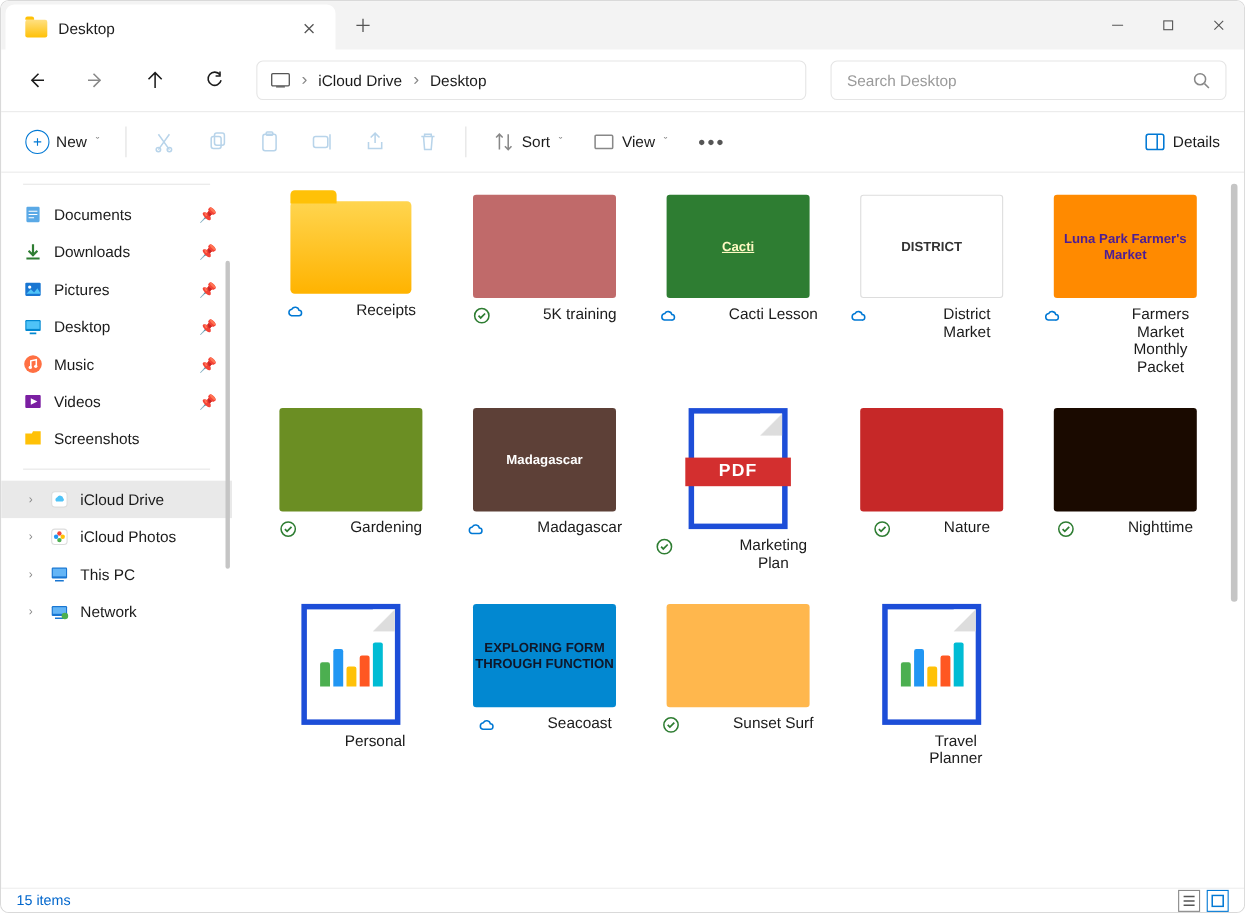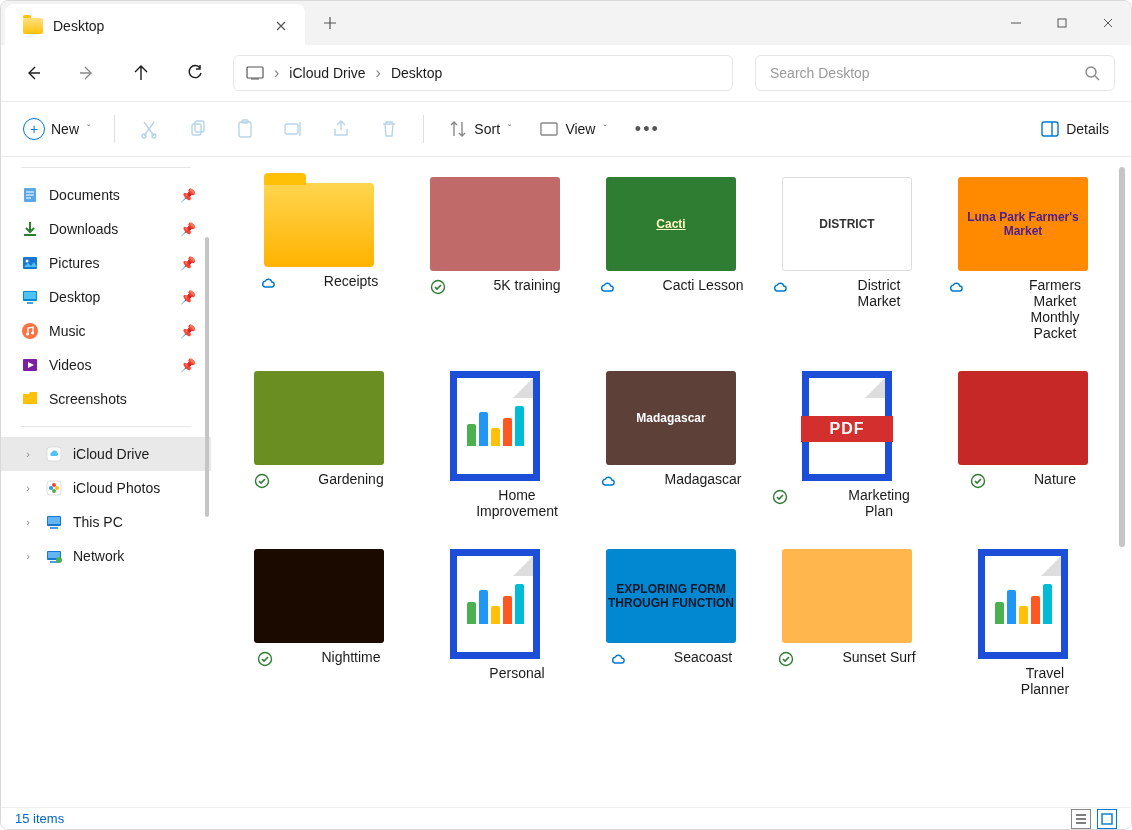--- a/index.html
+++ b/index.html
@@ -60,21 +60,21 @@
 .item { display: flex; flex-direction: column; align-items: center; cursor: pointer; }
 .thumb { width: 130px; height: 94px; border-radius: 3px; display: flex; align-items: center; justify-content: center; font-size: 12px; font-weight: bold; color: #fff; text-align: center; background: #ddd; overflow: hidden; }
 .label-row { display: flex; align-items: flex-start; gap: 4px; margin-top: 6px; justify-content: center; }
 .status-icon { width: 16px; height: 16px; flex-shrink: 0; margin-top: 2px; }
 .label-text { font-size: 14px; text-align: center; max-width: 130px; padding-left: 44px; }
 
 
 .folder-thumb { width: 110px; height: 84px; background: linear-gradient(#ffd54f, #ffb300); border-radius: 4px; position: relative; margin-top: 6px; }
 .folder-thumb::before { content:''; position:absolute; top:-10px; left:0; width:42px; height:12px; background:#ffc107; border-radius:4px 4px 0 0; }
 
-.doc-thumb { width: 90px; height: 110px; background: #fff; border: 7px solid #1d4ed8; display:flex; align-items:center; justify-content:center; position:relative; }
+.doc-thumb { width: 90px; height: 110px; background: #fff; border: 5px solid #1d4ed8; display:flex; align-items:center; justify-content:center; position:relative; }
 .doc-thumb::before { content:''; position:absolute; top:0; right:0; width:20px; height:20px; background:linear-gradient(135deg,#fff 48%, #ddd 52%); }
 .bars-mini { display:flex; align-items:flex-end; gap:3px; }
 .bars-mini span { width:9px; border-radius:2px 2px 0 0; }
 .pdf-badge { position:absolute; background:#d32f2f; color:#fff; font-weight:bold; padding:4px 10px; font-size:16px; letter-spacing:1px; top:40%; left:-8px; right:-8px; text-align:center; }
 
 
 .status-bar { position:absolute; bottom:0; left:0; right:0; height:22px; display:flex; align-items:center; padding:0 14px; font-size:13px; color:#0066cc; border-top: 1px solid #eee; background:#fff; }
 .status-right { margin-left:auto; display:flex; gap:6px; }
 .view-mode-btn { width:20px; height:20px; border:1px solid #888; display:flex; align-items:center; justify-content:center; cursor:pointer; }
 .view-mode-btn.active { border-color:#0078d4; color:#0078d4; }
@@ -438,133 +438,118 @@
       <span class="status-icon">
               <svg width="16" height="16" viewBox="0 0 16 16">
                 <circle cx="8" cy="8" r="6.5" fill="none" stroke="#2e7d32" stroke-width="1.4"></circle>
                 <path d="M5 8 L7 10 L11 6" fill="none" stroke="#2e7d32" stroke-width="1.6"></path>
               </svg>
             </span>
       <span class="label-text">Gardening</span>
     </div>
         </div>
         <div class="item">
+          <div class="thumb" style="background:#5d4037;color:#fff;">Madagascar</div>
+    <div class="label-row">
+      <span class="status-icon">
+              <svg width="16" height="16" viewBox="0 0 16 16">
+                <path d="M5 12 A3 3 0 0 1 5.3 6.1 A3.5 3.5 0 0 1 11.8 7 A2.5 2.5 0 0 1 11.5 12 Z" fill="none" stroke="#0078d4" stroke-width="1.4"></path>
+              </svg>
+            </span>
+      <span class="label-text">Madagascar</span>
+    </div>
+        </div>
+        <div class="item">
+          <div class="doc-thumb">
+            <div class="pdf-badge">PDF</div>
+          </div>
+    <div class="label-row">
+      <span class="status-icon">
+              <svg width="16" height="16" viewBox="0 0 16 16">
+                <circle cx="8" cy="8" r="6.5" fill="none" stroke="#2e7d32" stroke-width="1.4"></circle>
+                <path d="M5 8 L7 10 L11 6" fill="none" stroke="#2e7d32" stroke-width="1.6"></path>
+              </svg>
+            </span>
+      <span class="label-text">Marketing Plan</span>
+    </div>
+        </div>
+        <div class="item">
+          <div class="thumb" style="background:#c62828;color:#fff;"></div>
+    <div class="label-row">
+      <span class="status-icon">
+              <svg width="16" height="16" viewBox="0 0 16 16">
+                <circle cx="8" cy="8" r="6.5" fill="none" stroke="#2e7d32" stroke-width="1.4"></circle>
+                <path d="M5 8 L7 10 L11 6" fill="none" stroke="#2e7d32" stroke-width="1.6"></path>
+              </svg>
+            </span>
+      <span class="label-text">Nature</span>
+    </div>
+        </div>
+        <div class="item">
+          <div class="thumb" style="background:#1a0a00;color:#fff;"></div>
+    <div class="label-row">
+      <span class="status-icon">
+              <svg width="16" height="16" viewBox="0 0 16 16">
+                <circle cx="8" cy="8" r="6.5" fill="none" stroke="#2e7d32" stroke-width="1.4"></circle>
+                <path d="M5 8 L7 10 L11 6" fill="none" stroke="#2e7d32" stroke-width="1.6"></path>
+              </svg>
+            </span>
+      <span class="label-text">Nighttime</span>
+    </div>
+        </div>
+        <div class="item">
           <div class="doc-thumb">
             <div class="bars-mini">
     <span style="height:22px;background:#4caf50"></span>
     <span style="height:34px;background:#2196f3"></span>
     <span style="height:18px;background:#ffc107"></span>
     <span style="height:28px;background:#ff5722"></span>
     <span style="height:40px;background:#00bcd4"></span>
   </div>
           </div>
     <div class="label-row">
 
-      <span class="label-text">Home Improvement</span>
-    </div>
-        </div>
-        <div class="item">
-          <div class="thumb" style="background:#5d4037;color:#fff;">Madagascar</div>
+      <span class="label-text">Personal</span>
+    </div>
+        </div>
+        <div class="item">
+          <div class="thumb" style="background:#0288d1;color:#0f172a;">EXPLORING FORM THROUGH FUNCTION</div>
     <div class="label-row">
       <span class="status-icon">
               <svg width="16" height="16" viewBox="0 0 16 16">
                 <path d="M5 12 A3 3 0 0 1 5.3 6.1 A3.5 3.5 0 0 1 11.8 7 A2.5 2.5 0 0 1 11.5 12 Z" fill="none" stroke="#0078d4" stroke-width="1.4"></path>
               </svg>
             </span>
-      <span class="label-text">Madagascar</span>
-    </div>
-        </div>
-        <div class="item">
-          <div class="doc-thumb">
-            <div class="pdf-badge">PDF</div>
-          </div>
+      <span class="label-text">Seacoast</span>
+    </div>
+        </div>
+        <div class="item">
+          <div class="thumb" style="background:#ffb74d;color:#fff;"></div>
     <div class="label-row">
       <span class="status-icon">
               <svg width="16" height="16" viewBox="0 0 16 16">
                 <circle cx="8" cy="8" r="6.5" fill="none" stroke="#2e7d32" stroke-width="1.4"></circle>
                 <path d="M5 8 L7 10 L11 6" fill="none" stroke="#2e7d32" stroke-width="1.6"></path>
               </svg>
             </span>
-      <span class="label-text">Marketing Plan</span>
-    </div>
-        </div>
-        <div class="item">
-          <div class="thumb" style="background:#c62828;color:#fff;"></div>
-    <div class="label-row">
-      <span class="status-icon">
-              <svg width="16" height="16" viewBox="0 0 16 16">
-                <circle cx="8" cy="8" r="6.5" fill="none" stroke="#2e7d32" stroke-width="1.4"></circle>
-                <path d="M5 8 L7 10 L11 6" fill="none" stroke="#2e7d32" stroke-width="1.6"></path>
-              </svg>
-            </span>
-      <span class="label-text">Nature</span>
-    </div>
-        </div>
-        <div class="item">
-          <div class="thumb" style="background:#1a0a00;color:#fff;"></div>
-    <div class="label-row">
-      <span class="status-icon">
-              <svg width="16" height="16" viewBox="0 0 16 16">
-                <circle cx="8" cy="8" r="6.5" fill="none" stroke="#2e7d32" stroke-width="1.4"></circle>
-                <path d="M5 8 L7 10 L11 6" fill="none" stroke="#2e7d32" stroke-width="1.6"></path>
-              </svg>
-            </span>
-      <span class="label-text">Nighttime</span>
+      <span class="label-text">Sunset Surf</span>
     </div>
         </div>
         <div class="item">
           <div class="doc-thumb">
             <div class="bars-mini">
     <span style="height:22px;background:#4caf50"></span>
     <span style="height:34px;background:#2196f3"></span>
     <span style="height:18px;background:#ffc107"></span>
     <span style="height:28px;background:#ff5722"></span>
     <span style="height:40px;background:#00bcd4"></span>
   </div>
           </div>
     <div class="label-row">
 
-      <span class="label-text">Personal</span>
-    </div>
-        </div>
-        <div class="item">
-          <div class="thumb" style="background:#0288d1;color:#0f172a;">EXPLORING FORM THROUGH FUNCTION</div>
-    <div class="label-row">
-      <span class="status-icon">
-              <svg width="16" height="16" viewBox="0 0 16 16">
-                <path d="M5 12 A3 3 0 0 1 5.3 6.1 A3.5 3.5 0 0 1 11.8 7 A2.5 2.5 0 0 1 11.5 12 Z" fill="none" stroke="#0078d4" stroke-width="1.4"></path>
-              </svg>
-            </span>
-      <span class="label-text">Seacoast</span>
-    </div>
-        </div>
-        <div class="item">
-          <div class="thumb" style="background:#ffb74d;color:#fff;"></div>
-    <div class="label-row">
-      <span class="status-icon">
-              <svg width="16" height="16" viewBox="0 0 16 16">
-                <circle cx="8" cy="8" r="6.5" fill="none" stroke="#2e7d32" stroke-width="1.4"></circle>
-                <path d="M5 8 L7 10 L11 6" fill="none" stroke="#2e7d32" stroke-width="1.6"></path>
-              </svg>
-            </span>
-      <span class="label-text">Sunset Surf</span>
-    </div>
-        </div>
-        <div class="item">
-          <div class="doc-thumb">
-            <div class="bars-mini">
-    <span style="height:22px;background:#4caf50"></span>
-    <span style="height:34px;background:#2196f3"></span>
-    <span style="height:18px;background:#ffc107"></span>
-    <span style="height:28px;background:#ff5722"></span>
-    <span style="height:40px;background:#00bcd4"></span>
-  </div>
-          </div>
-    <div class="label-row">
-
       <span class="label-text">Travel Planner</span>
     </div>
         </div>
       </div>
     <div class="content-scroll-track">
         <div class="content-scroll-thumb"></div>
       </div>
   </div>
 </div>
 

